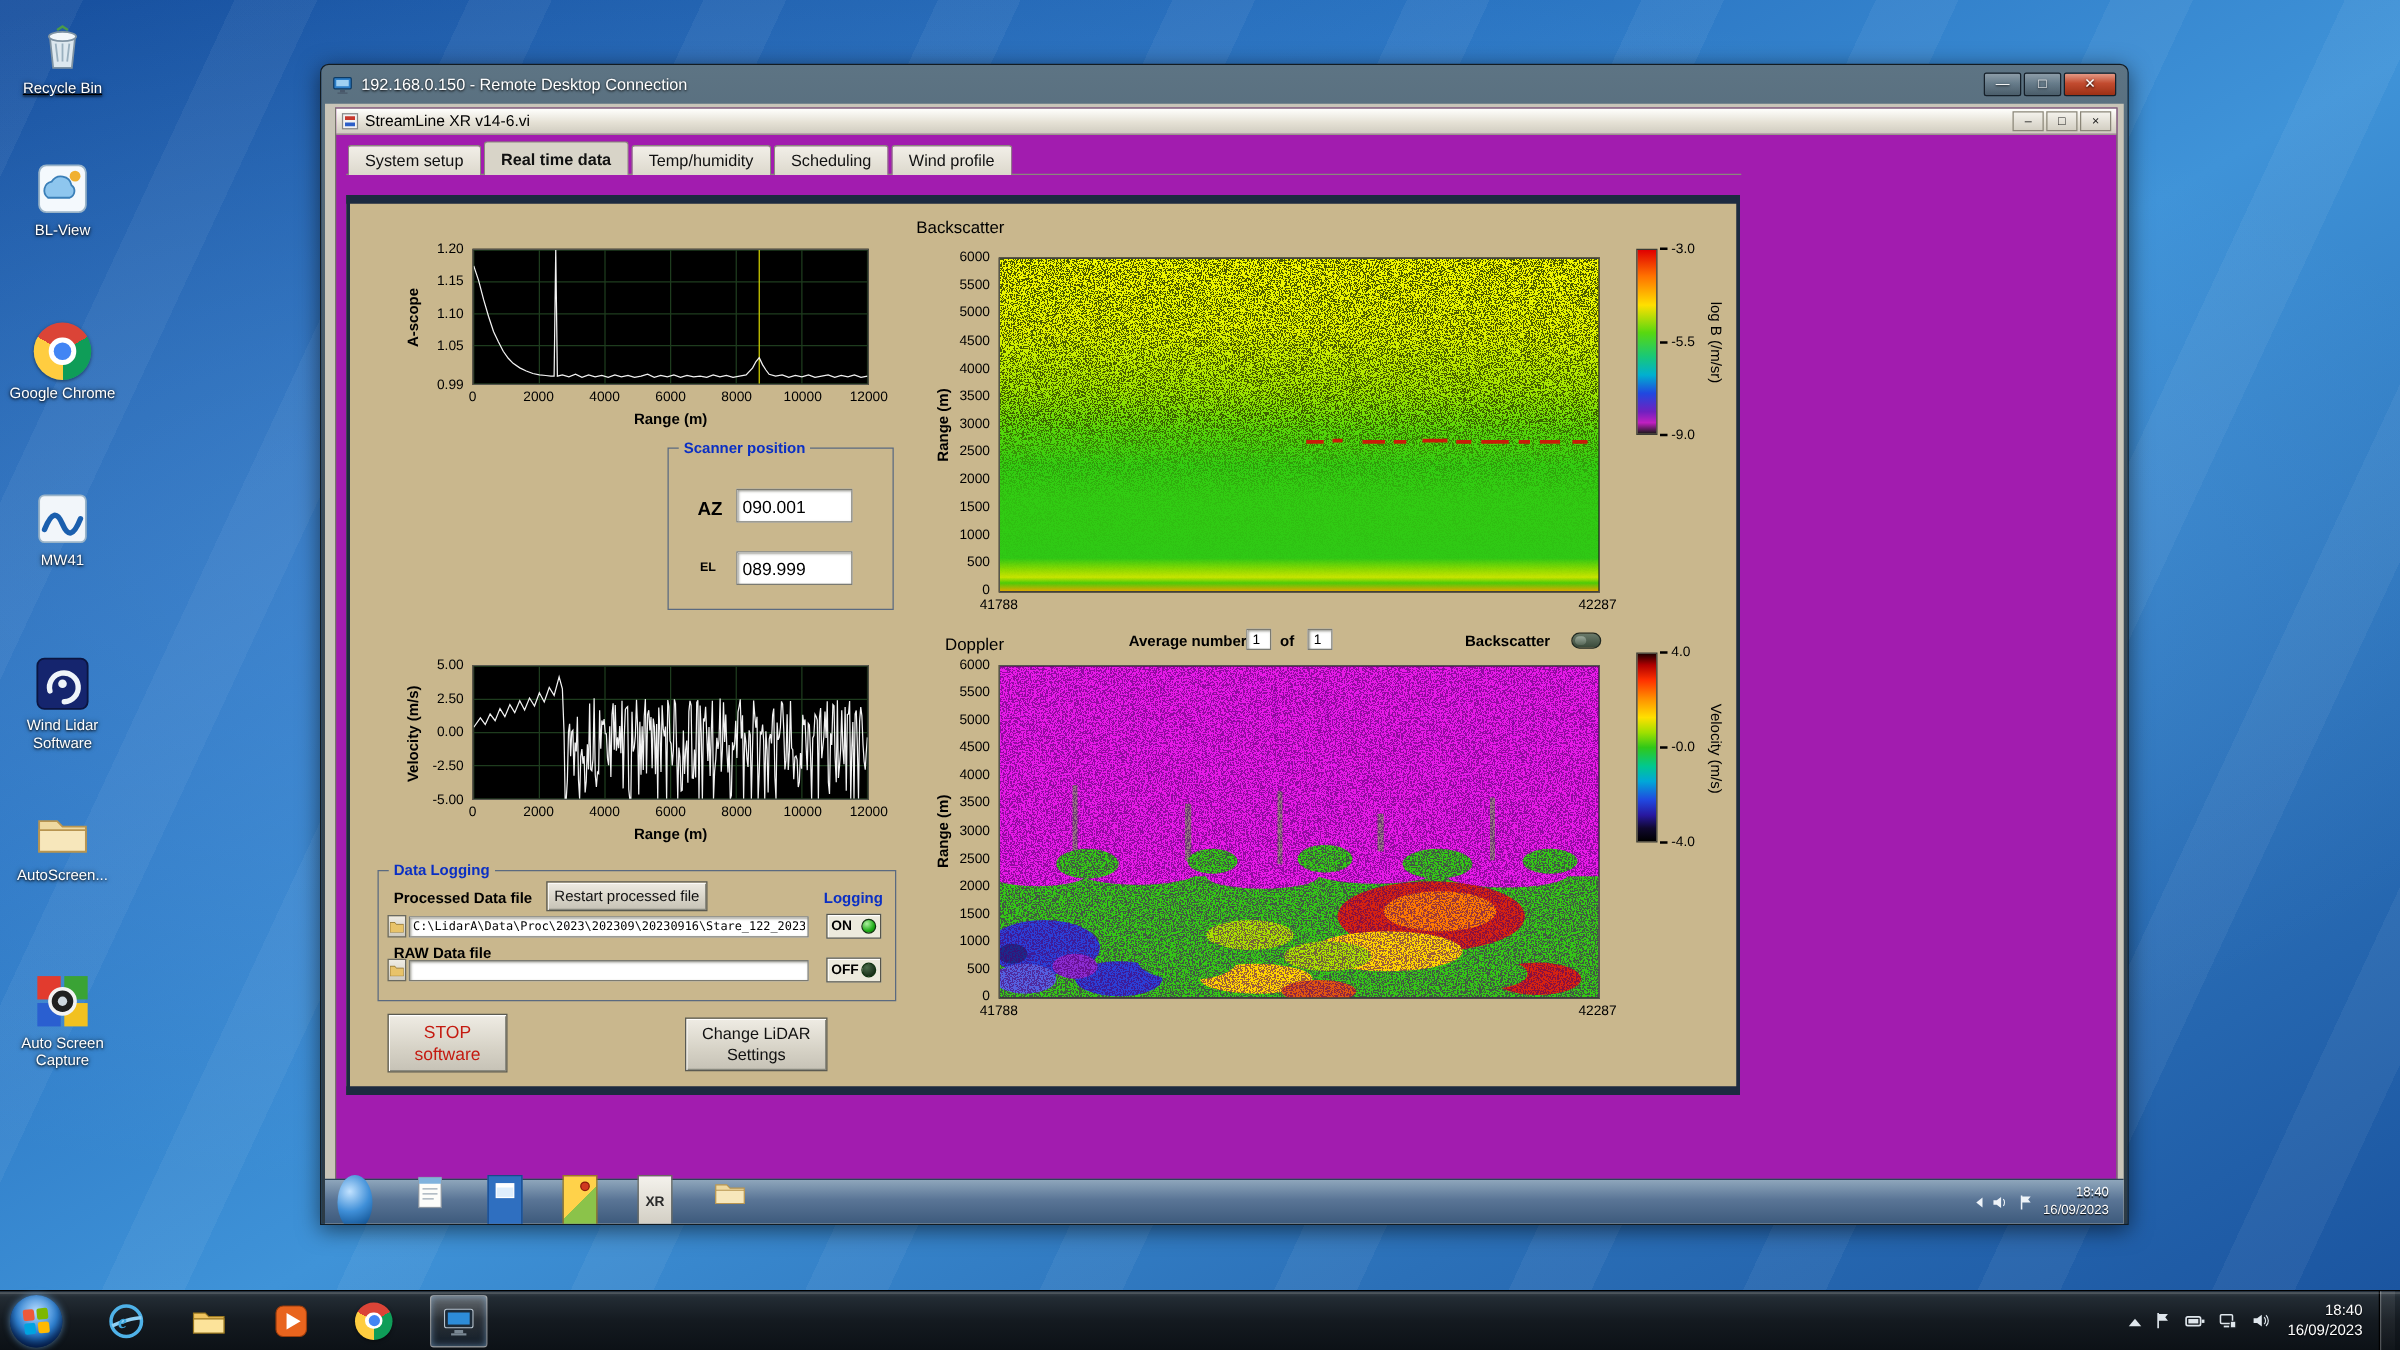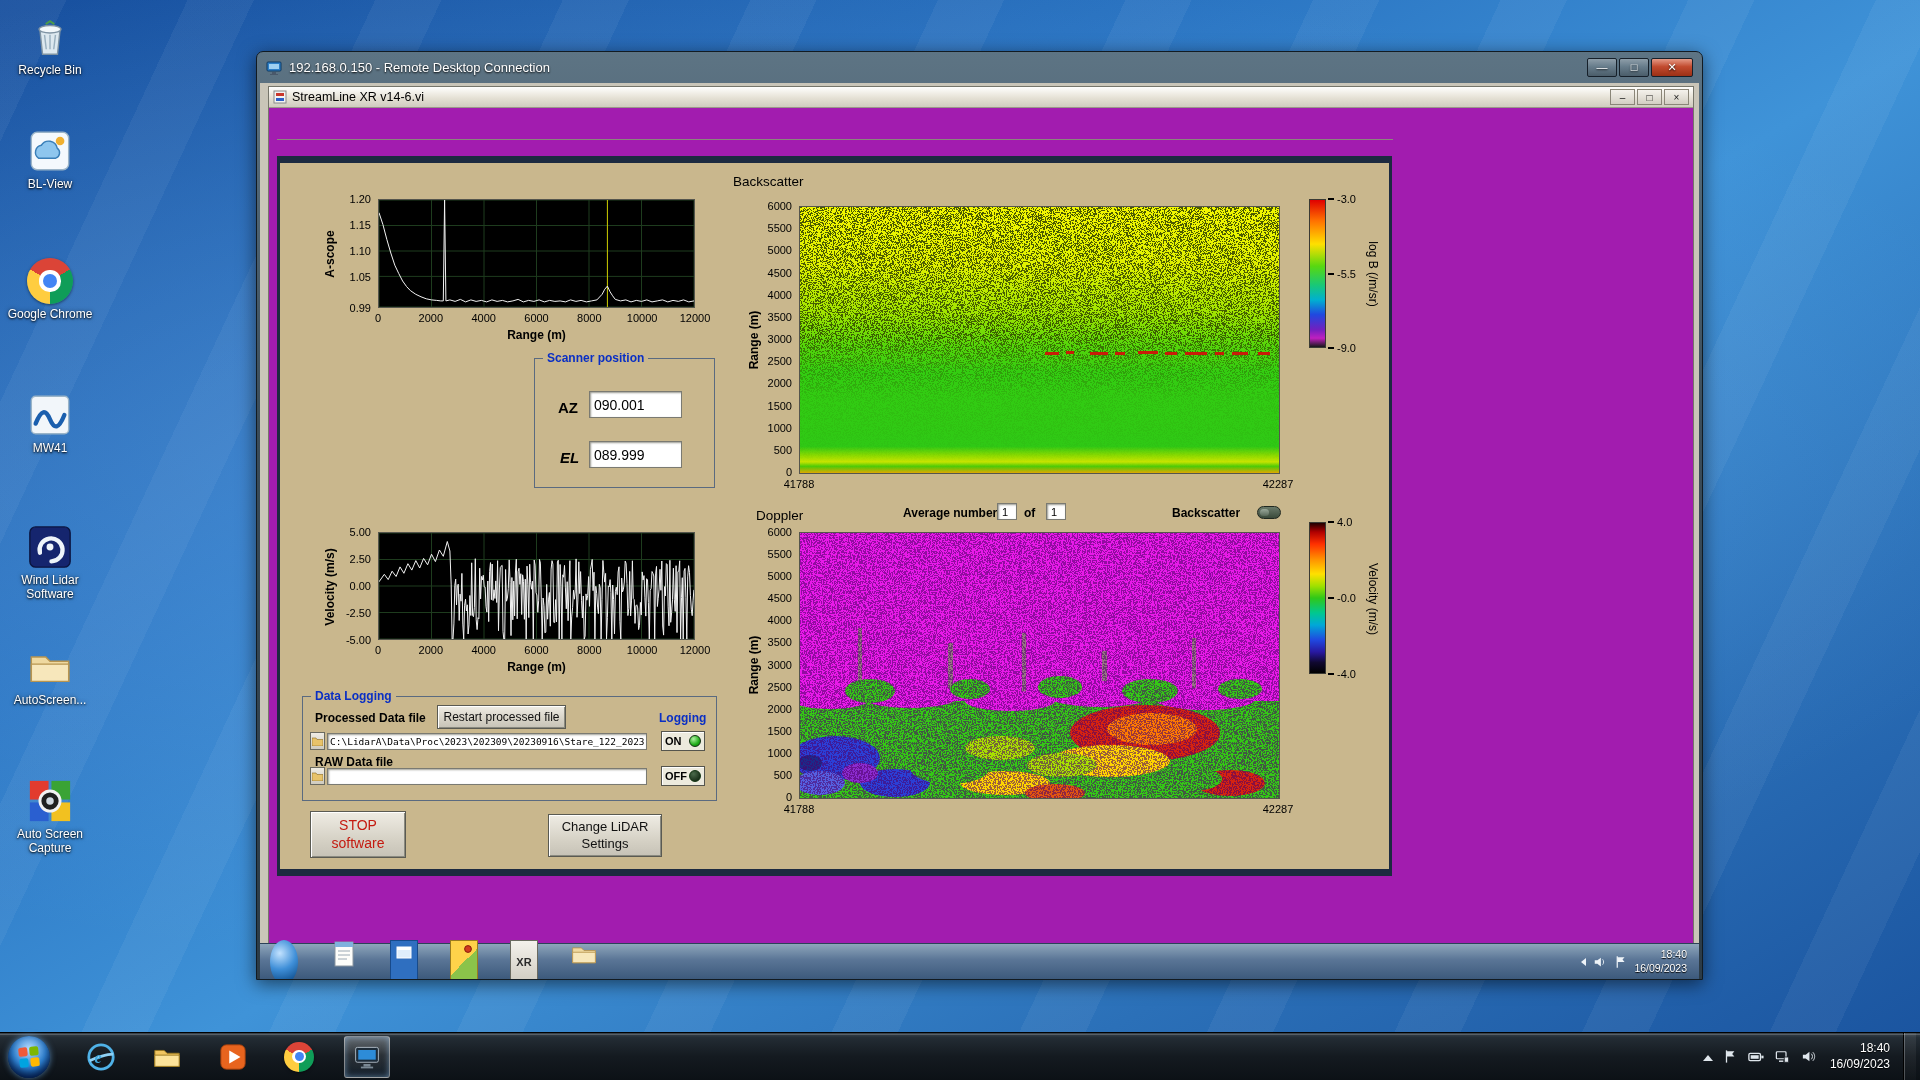--- a/index.html
+++ b/index.html
@@ -109,21 +109,21 @@
 .show-desk{width:13px;height:100%;border-left:1px solid #000;box-shadow:inset 1px 0 0 rgba(255,255,255,0.25);background:linear-gradient(rgba(255,255,255,0.08),rgba(255,255,255,0.02));}
 .chev-up{width:0;height:0;border:5px solid transparent;border-bottom:6px solid #dfe6ec;margin-bottom:3px;}
 .chev-left{width:0;height:0;border:4px solid transparent;border-right:5px solid #eef3f8;}
 .ico-svg{display:block;}
 </style>
 </head>
 <body>
 
 <div id="desktop">
 
-  <div class="desk-icon" style="left:2px;top:14px;">
+  <div class="desk-icon" style="left:2px;top:14px;text-decoration:underline;">
     <div class="ic">
       <svg class="ico-svg" viewBox="0 0 32 32" width="46" height="46">
           <path d="M9 11h14l-1.8 17H10.8z" fill="#dde8ef" stroke="#7f93a3"></path>
           <ellipse cx="16" cy="10.6" rx="7.6" ry="2.6" fill="#f2f7fa" stroke="#7f93a3"></ellipse>
           <path d="M12.2 14.5l1.2 10M16 14.5v10M19.8 14.5l-1.2 10" stroke="#9ab0bf" fill="none"></path>
           <path d="M13 7l3-2 3 2" stroke="#4a9a4a" fill="none" stroke-width="1.4"></path>
         </svg>
     </div>
     <div class="lbl">Recycle Bin</div>
   </div>
@@ -215,20 +215,37 @@
             <rect x="3" y="3" width="8" height="3" fill="#c8372d"></rect>
             <rect x="3" y="8" width="8" height="3" fill="#2d5fc8"></rect>
           </svg>
         <span id="vi-title">StreamLine XR v14-6.vi</span>
         <span class="vi-btn">–</span>
         <span class="vi-btn">□</span>
         <span class="vi-btn">×</span>
       </div>
 
       <div id="vi-body">
+        <div id="tabs">
+          <div class="tab">
+              <span>System setup</span>
+            </div>
+          <div class="tab active">
+              <span>Real time data</span>
+            </div>
+          <div class="tab">
+              <span>Temp/humidity</span>
+            </div>
+          <div class="tab">
+              <span>Scheduling</span>
+            </div>
+          <div class="tab">
+              <span>Wind profile</span>
+            </div>
+        </div>
         <div id="tab-line"></div>
 
         <div id="panel">
           <div class="panel-edge" style="left:0;right:0;top:0;height:7px;"></div>
           <div class="panel-edge" style="left:0;right:0;bottom:0;height:7px;"></div>
           <div class="panel-edge" style="left:0;top:0;bottom:0;width:3px;"></div>
           <div class="panel-edge" style="right:0;top:0;bottom:0;width:3px;"></div>
 
           <div class="chart-block" style="left:33px;top:39px;width:405px;height:157px;">
             <div class="axis-label rotl" style="left:-80px;top:52px;width:200px;">A-scope</div>
@@ -265,21 +282,21 @@
                 <span style="left: 100%;">12000</span>
               </div>
             <div class="axis-label" style="left:68px;top:133px;width:317px;">Range (m)</div>
           </div>
 
 
           <div class="group-box" style="left:257px;top:202px;width:181px;height:130px;">
             <div class="group-title blue-label">Scanner position</div>
             <div class="lv-label" style="position:absolute;left:23px;top:40px;font-size:15px;">AZ</div>
             <input class="white-num" style="left: 54px; top: 32px; width: 93px; height: 27px;" readonly="" value="090.001">
-            <div class="lv-label" style="position:absolute;left:25px;top:90px;font-size:15px;font-style:italic;">EL</div>
+            <div class="lv-label" style="position:absolute;left:25px;top:90px;font-size:10px;">EL</div>
             <input class="white-num" style="left: 54px; top: 82px; width: 93px; height: 27px;" readonly="" value="089.999">
           </div>
 
           <div class="chart-block" style="left:33px;top:371px;width:405px;height:157px;">
             <div class="axis-label rotl" style="left:-80px;top:53px;width:200px;">Velocity (m/s)</div>
             <div class="yticks" style="left:22px;width:42px;top:5px;height:108px;">
                 <span style="top: 100%;">-5.00</span>
                 <span style="top: 75%;">-2.50</span>
                 <span style="top: 50%; text-align: right;">0.00</span>
                 <span style="top: 25%;">2.50</span>

